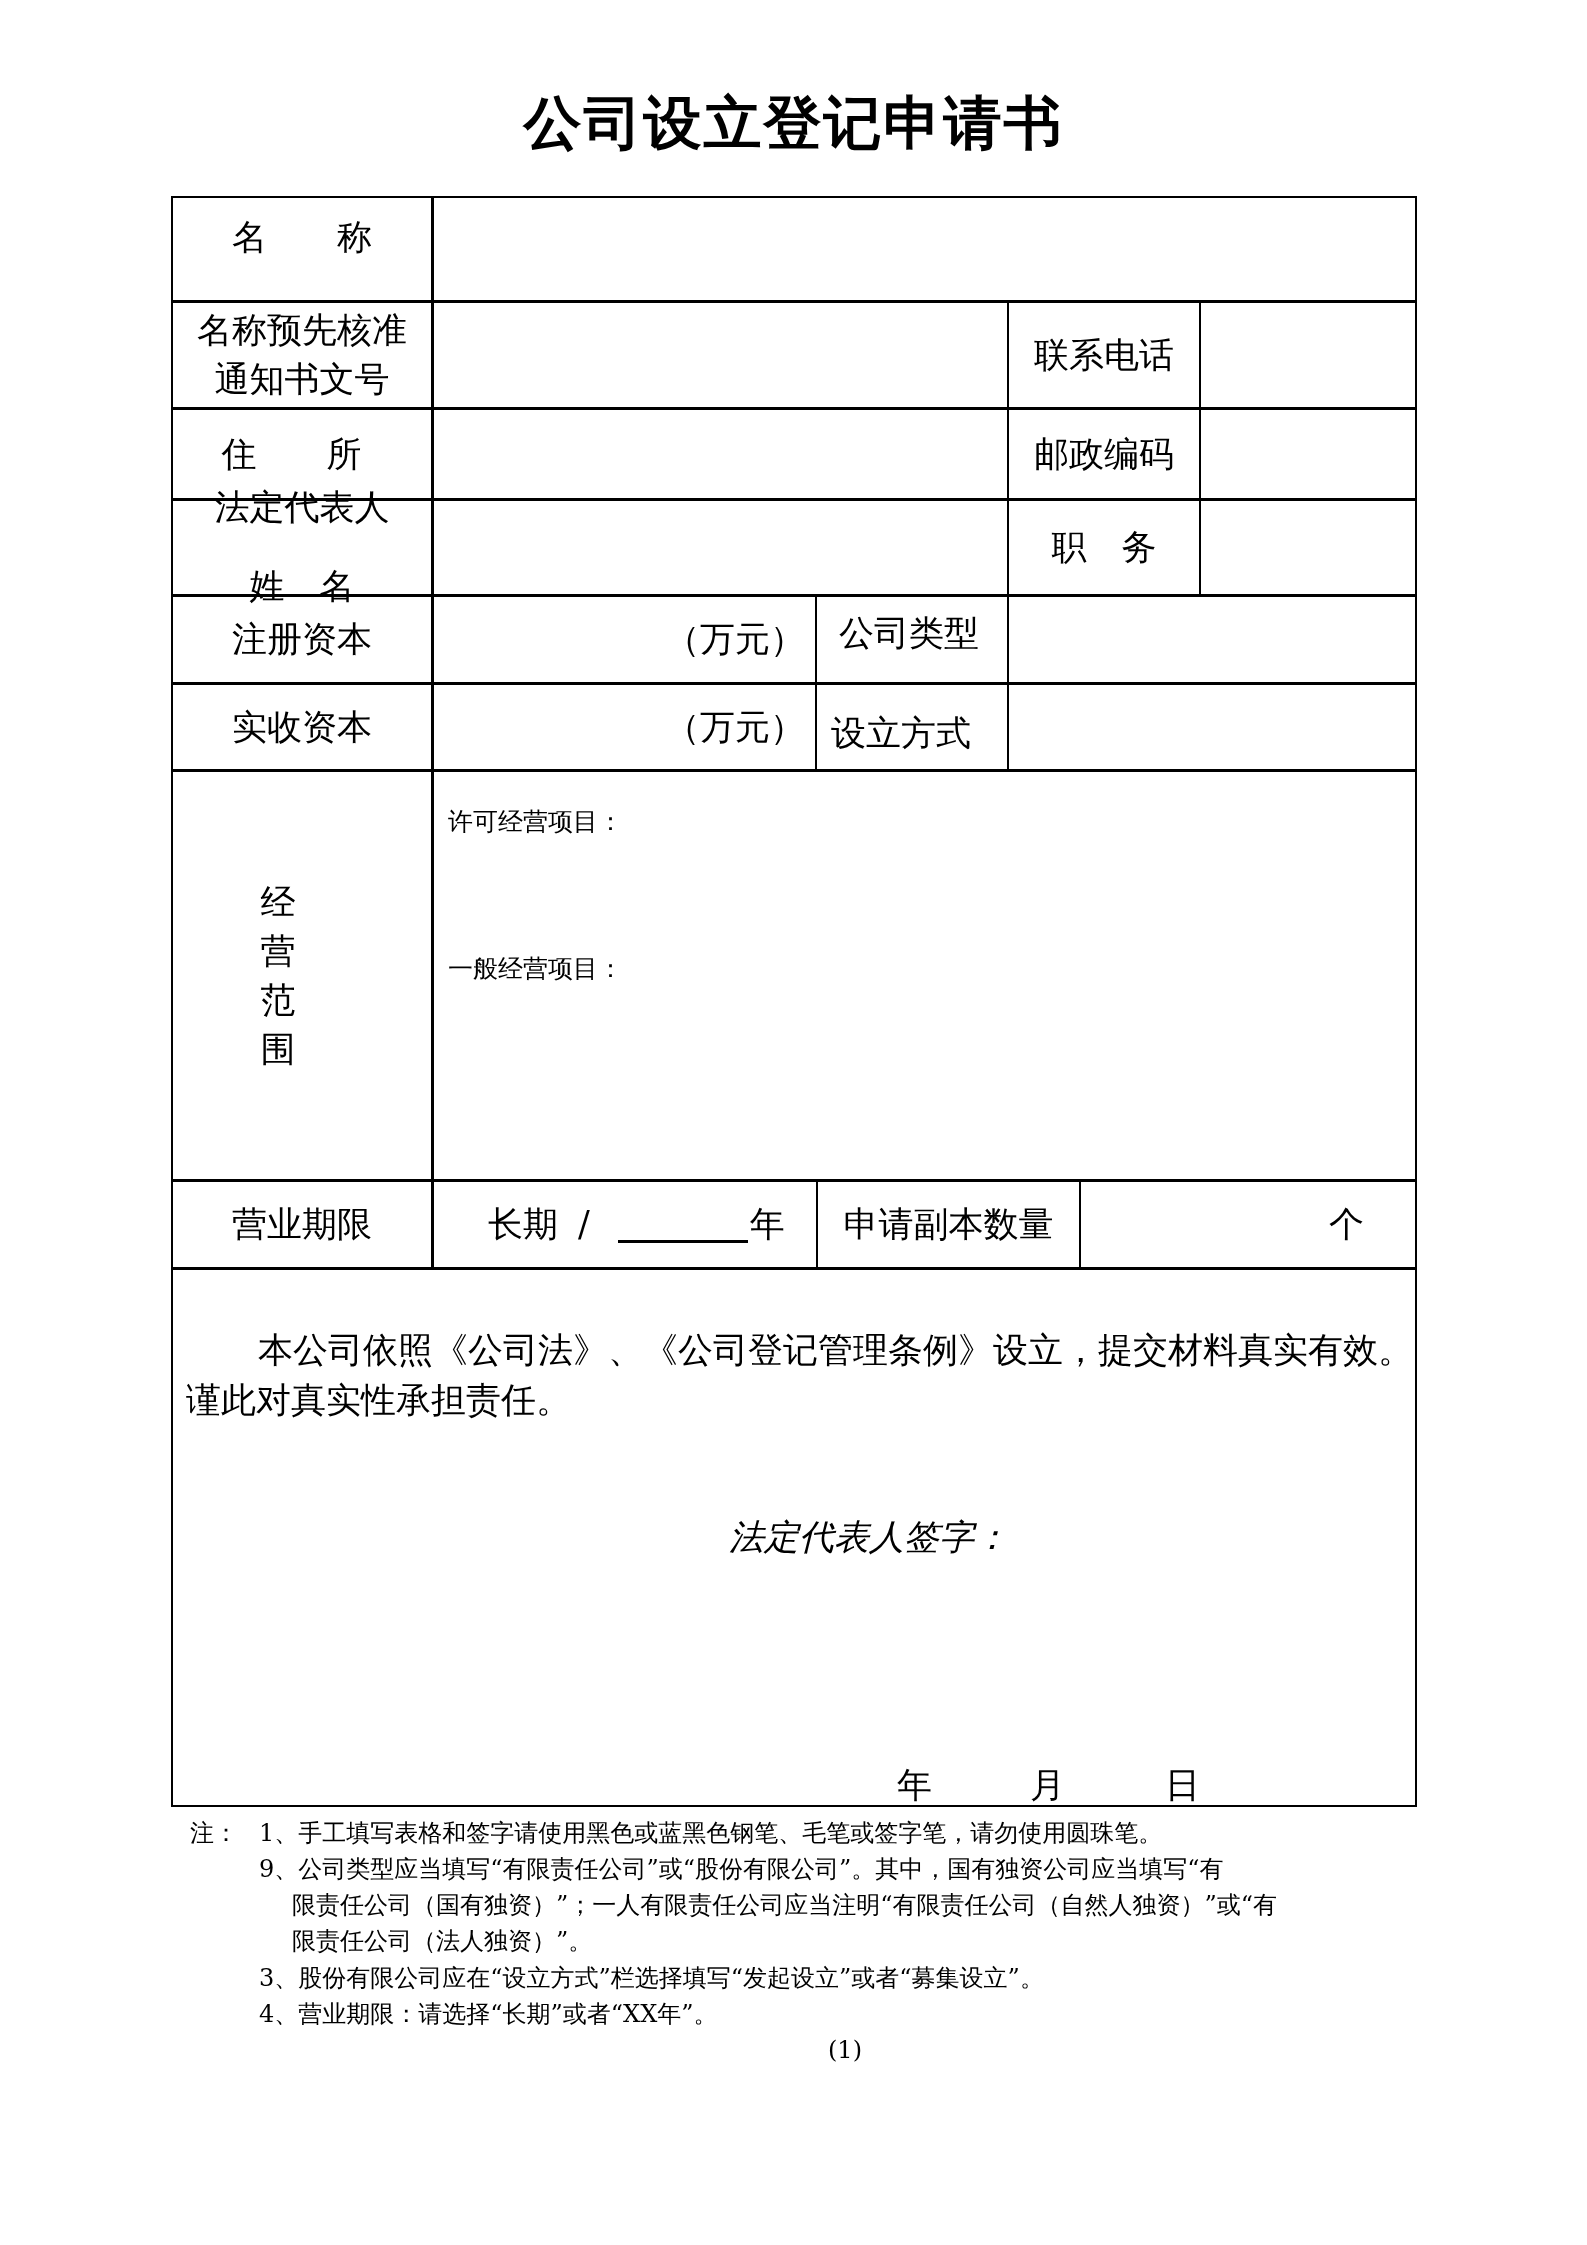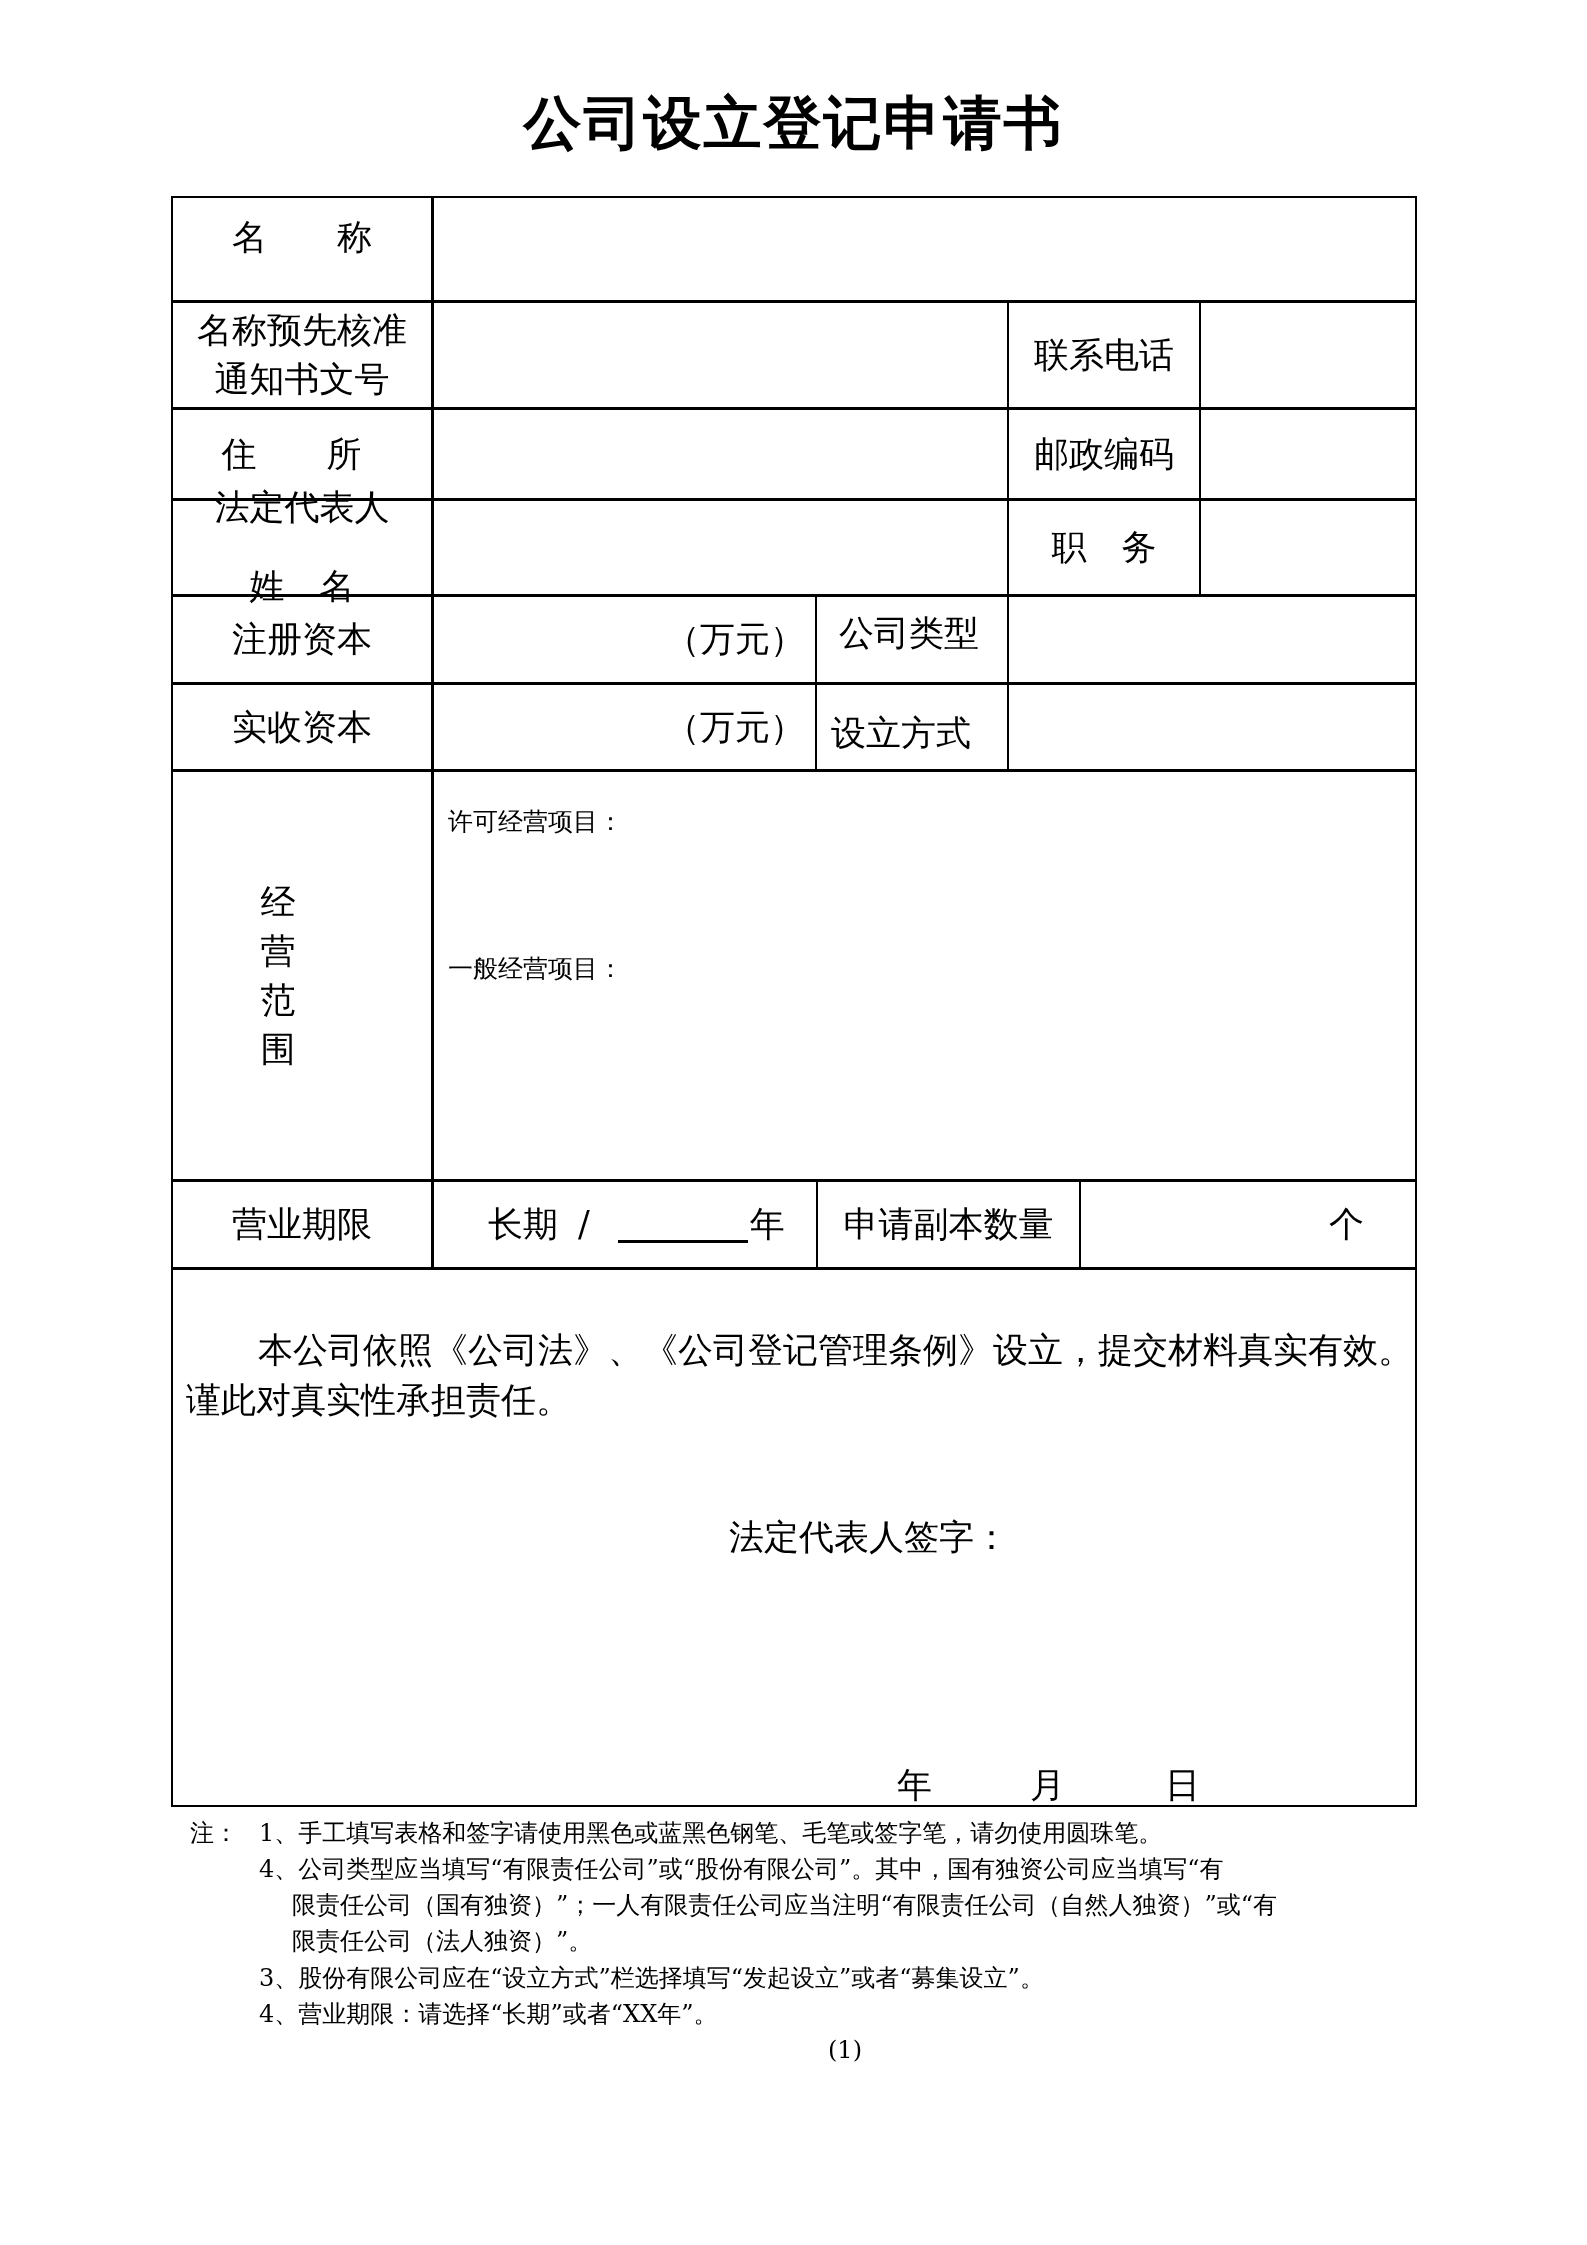--- a/index.html
+++ b/index.html
@@ -128,29 +128,29 @@
   <span>年</span>
 </div>
 <div class="cell" style="left:818px; top:1182px; width:261px; height:85px;">申请副本数量</div>
 <div class="cell right" style="left:1081px; top:1182px; width:333px; height:85px; padding-right:50px;">
   <span></span>
   <span>个</span>
 </div>
 
 <div class="abs decl" style="left:258px; top:1325px;">本公司依照《公司法》、《公司登记管理条例》设立，提交材料真实有效。</div>
 <div class="abs decl" style="left:186px; top:1375px;">谨此对真实性承担责任。</div>
-<div class="abs decl" style="left:729px; top:1512px;">法定代表人签字：</div>
+<div class="abs decl" style="left:729px; top:1512px;font-style:italic;">法定代表人签字：</div>
 <div class="field" style="left:1010px; top:1500px; width:390px; height:70px;"></div>
 <div class="abs decl" style="left:897px; top:1760px;">年</div>
 <div class="abs decl" style="left:1030px; top:1760px;">月</div>
 <div class="abs decl" style="left:1165px; top:1760px;">日</div>
 
 <div>
   <div class="abs note" style="left:190px; top:1815px;">注：</div>
   <div class="abs note" style="left:259px; top:1815px;">1、手工填写表格和签字请使用黑色或蓝黑色钢笔、毛笔或签字笔，请勿使用圆珠笔。</div>
-  <div class="abs note" style="left:259px; top:1851px;">4、公司类型应当填写“有限责任公司”或“股份有限公司”。其中，国有独资公司应当填写“有</div>
+  <div class="abs note" style="left:259px; top:1851px;">9、公司类型应当填写“有限责任公司”或“股份有限公司”。其中，国有独资公司应当填写“有</div>
   <div class="abs note" style="left:292px; top:1887px;">限责任公司（国有独资）”；一人有限责任公司应当注明“有限责任公司（自然人独资）”或“有</div>
   <div class="abs note" style="left:292px; top:1923px;">限责任公司（法人独资）”。</div>
   <div class="abs note" style="left:259px; top:1960px;">3、股份有限公司应在“设立方式”栏选择填写“发起设立”或者“募集设立”。</div>
   <div class="abs note" style="left:259px; top:1996px;">4、营业期限：请选择“长期”或者“XX年”。</div>
 </div>
 
 <div class="abs pagenum" style="left:0; width:1690px; top:2036px; text-align:center;">(1)</div>
 
 </body></html>

